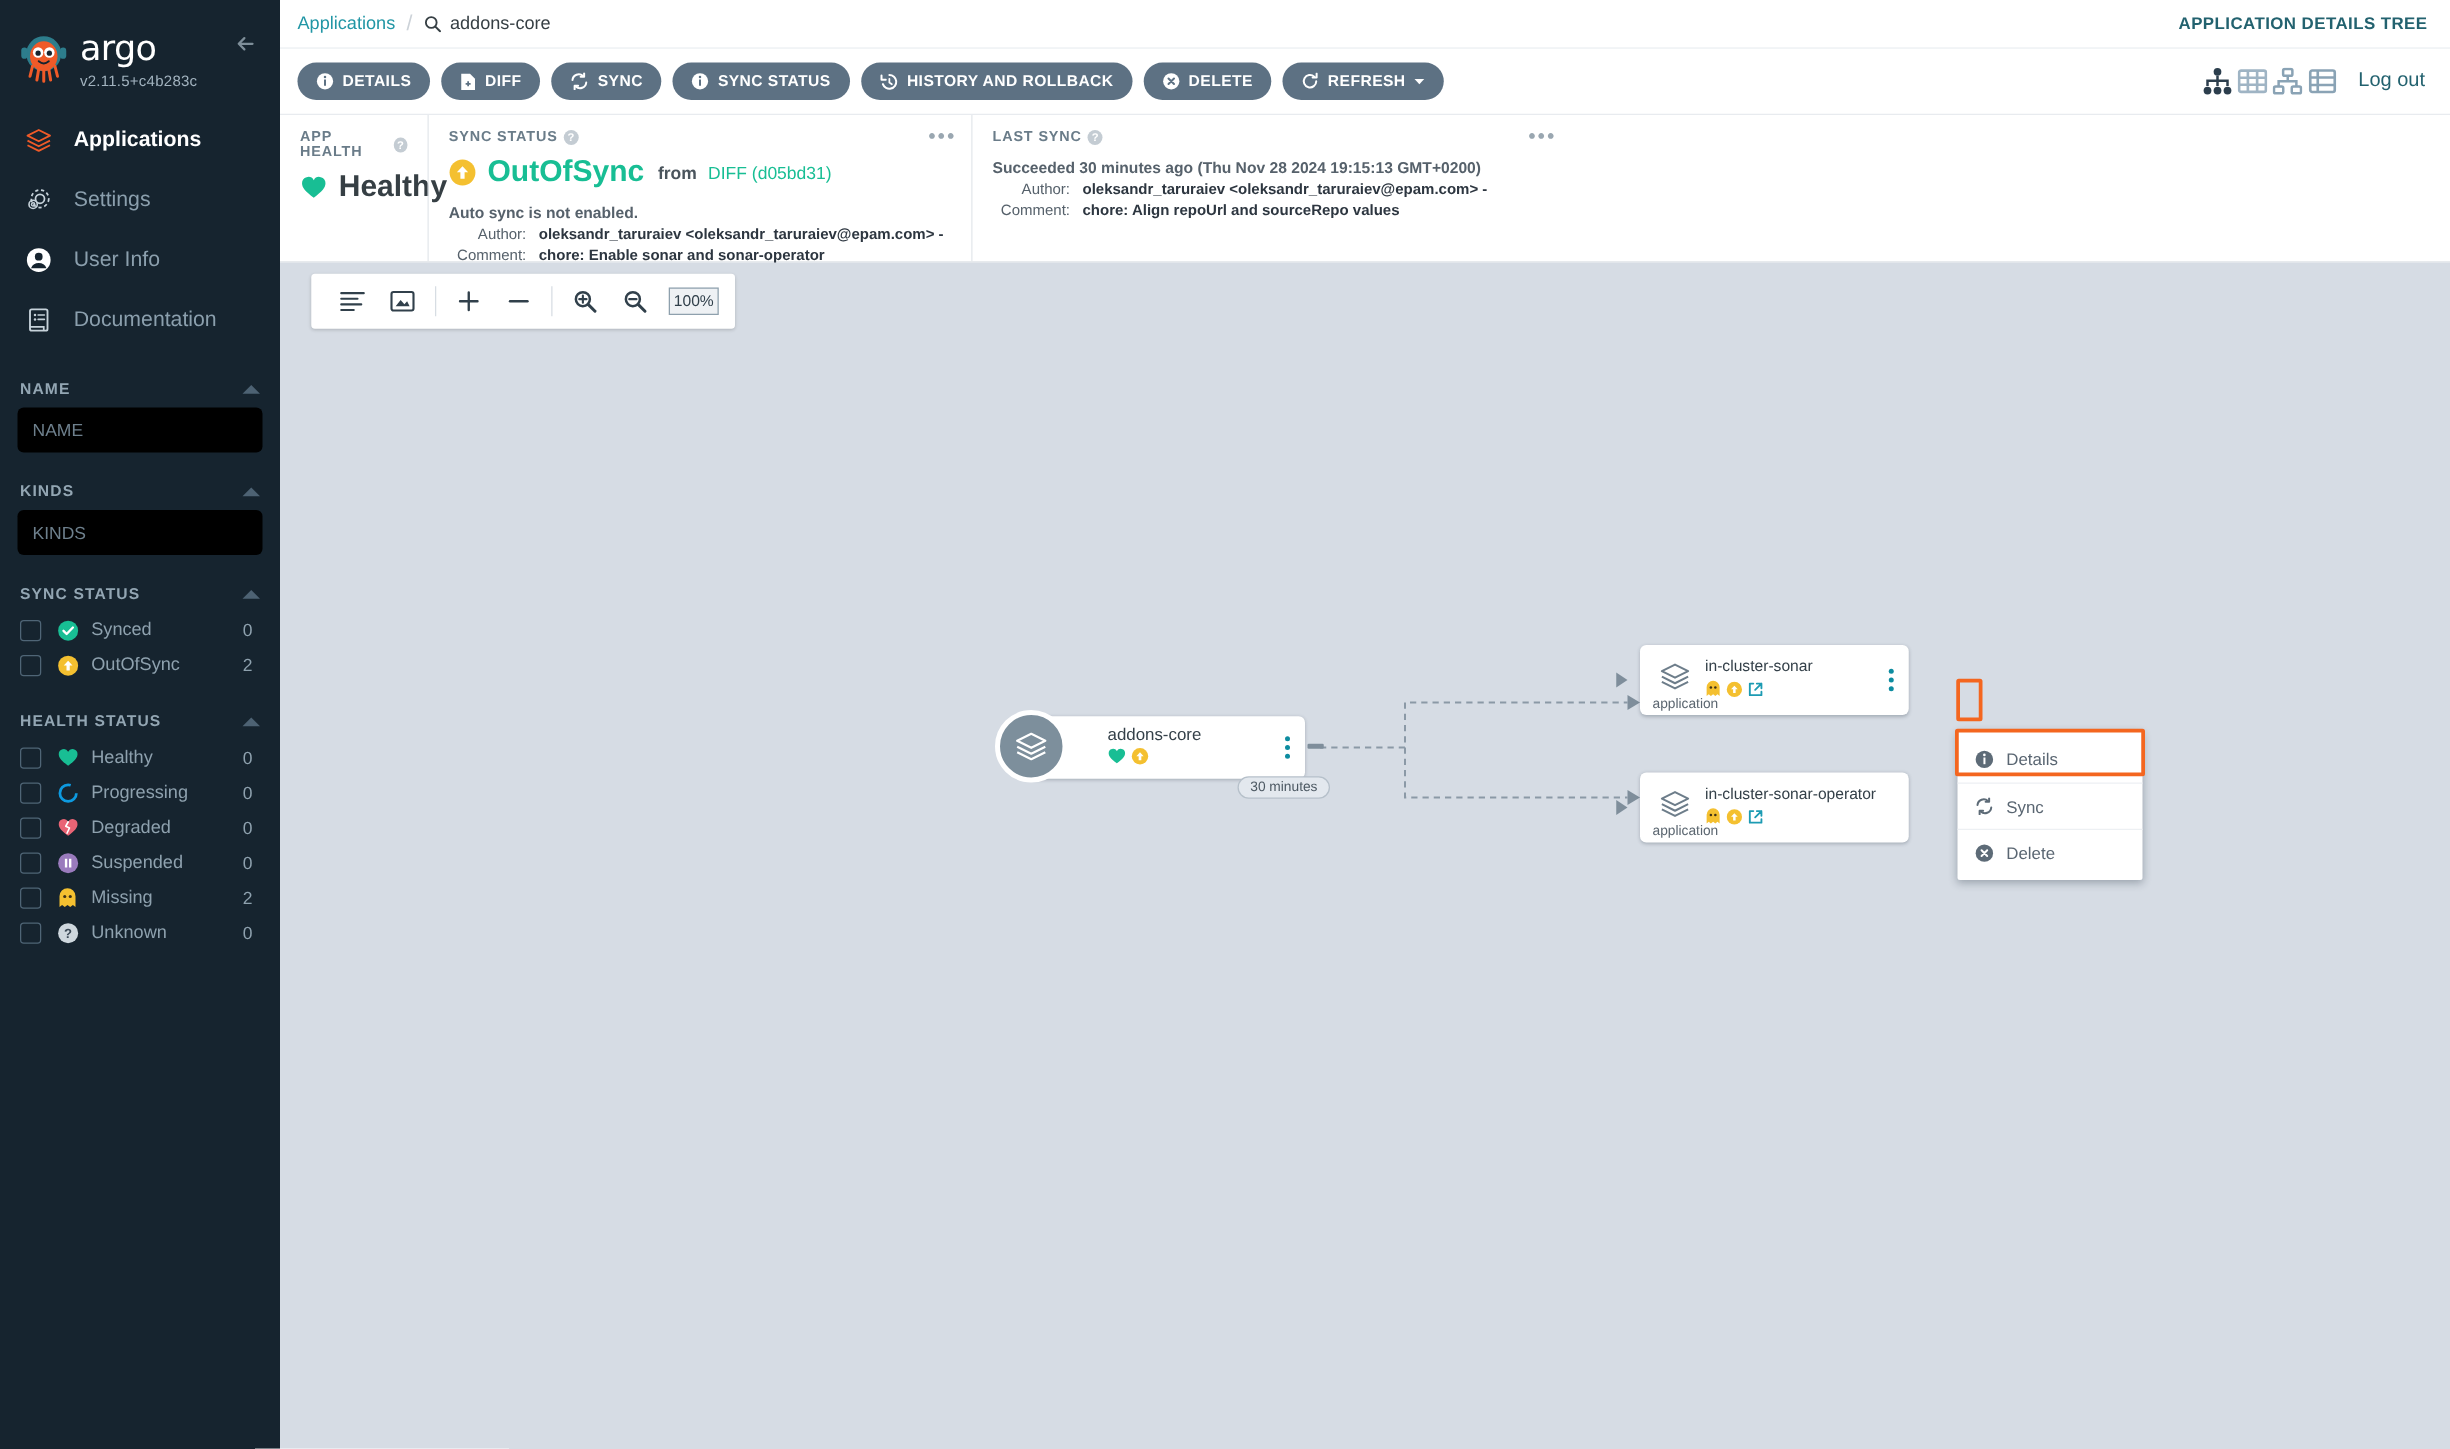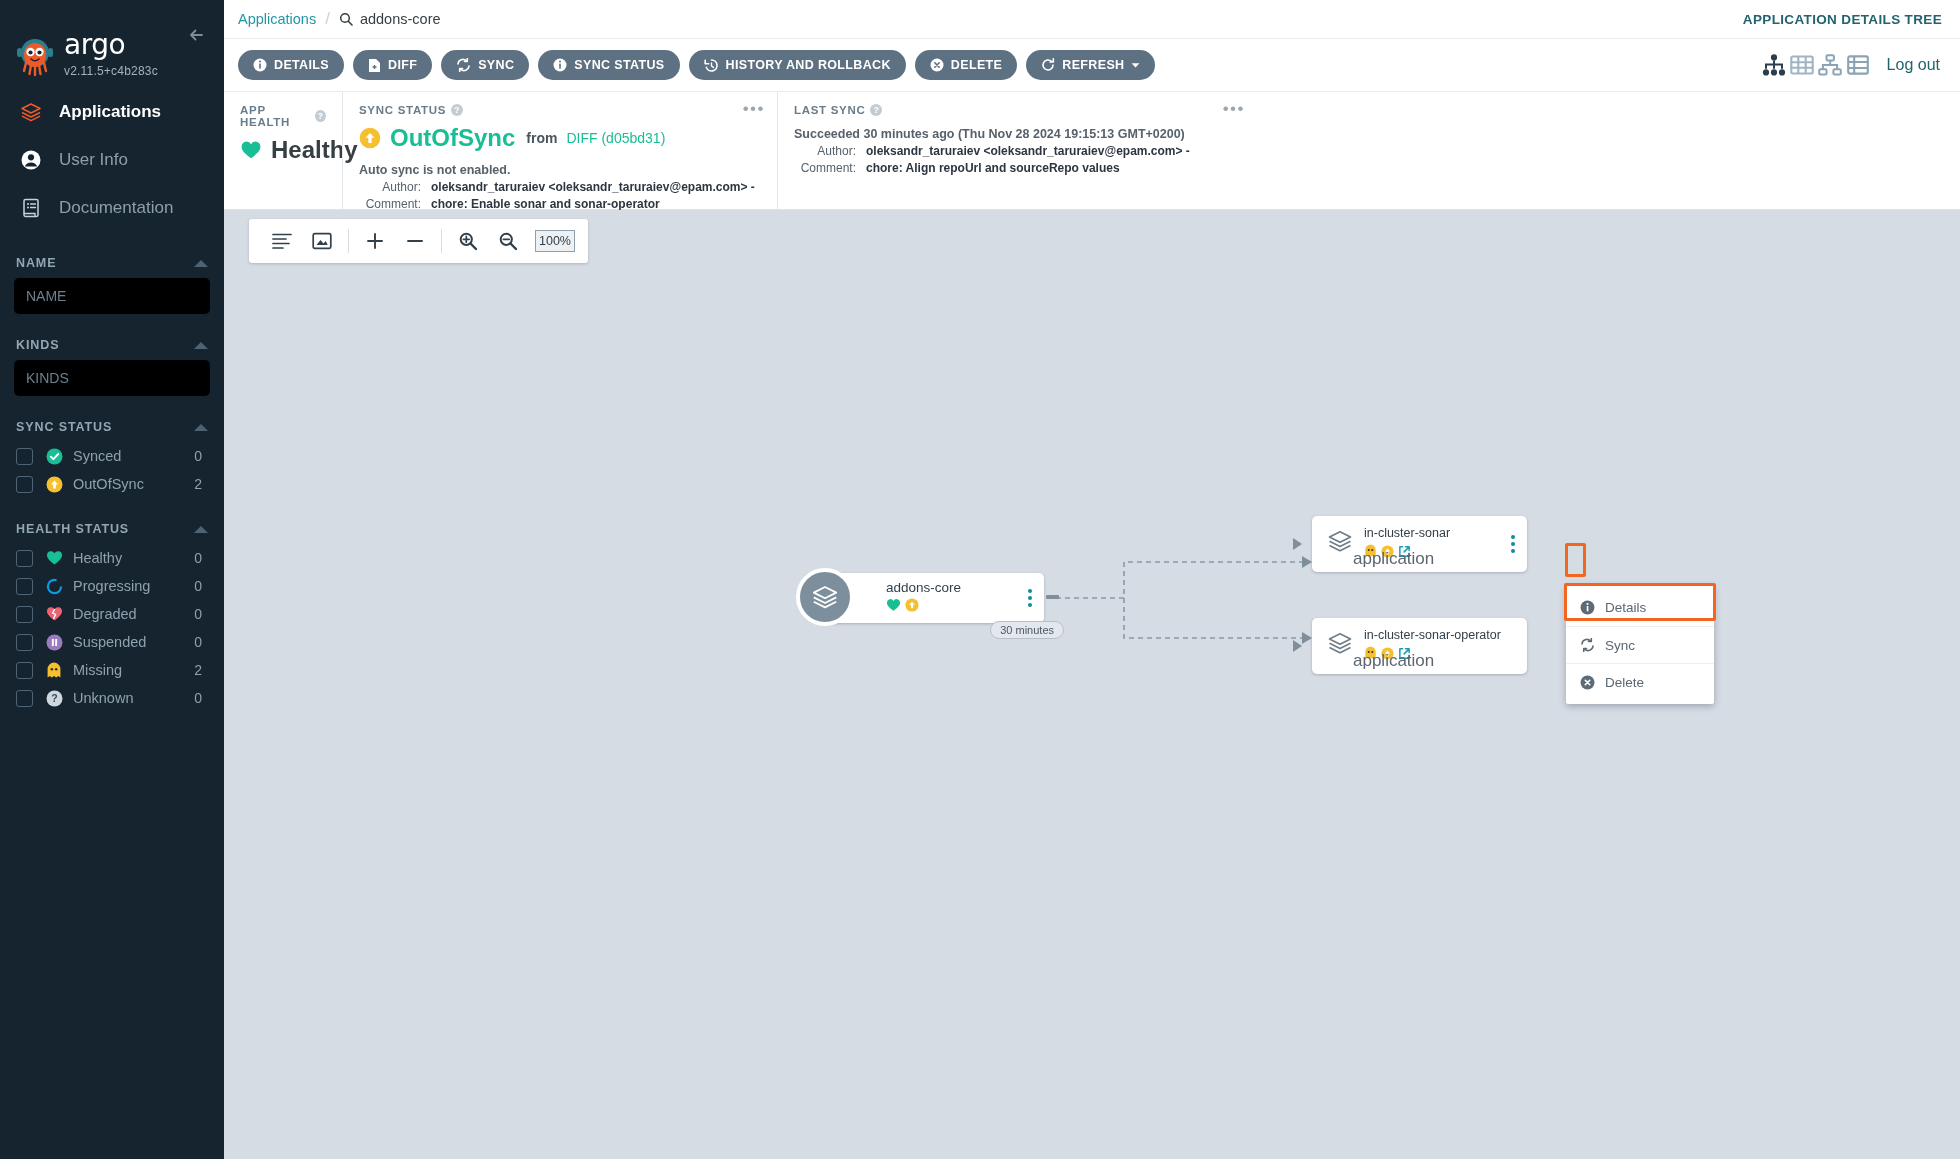--- a/index.html
+++ b/index.html
@@ -13,21 +13,21 @@
   #app { position: relative; width: 1960px; height: 1159px; display: flex; }
 
   
   .sidebar {
     width: 224px; height: 1159px;
     background: #16242f;
     flex: 0 0 224px;
     position: relative;
     color: #8fa4b1;
   }
-  .sb-brand { display: flex; align-items: flex-end; padding: 14px 0 0 14px; position: relative; height: 78px; }
+  .sb-brand { display: flex; align-items: center; padding: 14px 0 0 14px; position: relative; height: 78px; }
   .logo-mark {
     width: 42px; height: 42px; flex: 0 0 42px; position: relative;
     margin-top: 2px;
   }
   .logo-text-wrap { margin-left: 8px; padding-top: 4px; }
   .logo-word {
     font-size: 28px; color: #fff; letter-spacing: -0.5px;
     font-weight: 400; line-height: 1; font-family: "DejaVu Sans", sans-serif;
   }
   .logo-ver { font-size: 12px; color: #a2b3bf; margin-top: 5px; letter-spacing: .2px; }
@@ -158,21 +158,21 @@
     background: #e3e8ee; border: 1px solid #b6c0ca; border-radius: 10px;
     font-size: 11px; color: #4c5862; padding: 2px 9px; white-space: nowrap;
   }
 
   .child-node { width: 215px; height: 56px; left: 1088px; }
   .cn-1 { top: 306px; }
   .cn-2 { top: 408px; }
   .cn-ico { position: absolute; left: 14px; top: 11px; }
   .cn-title { position: absolute; left: 52px; top: 10px; font-size: 12.5px; color: #344049; }
   .cn-icons { position: absolute; left: 52px; top: 28px; display: flex; align-items: center; gap: 4px; }
-  .cn-kind { position: absolute; left: 10px; bottom: 3px; font-size: 17px; color: #5b6670; margin-left: 31px; }
+  .cn-kind { position: absolute; left: 10px; bottom: 3px; font-size: 11px; color: #5b6670; }
   .arrow-left {
     position: absolute; left: -19px; top: 22px;
     width: 0; height: 0; border-top: 6px solid transparent; border-bottom: 6px solid transparent;
     border-left: 9px solid #7f8e9b;
   }
   .ext-ico { cursor: pointer; }
 
   .ctx-menu {
     position: absolute; left: 1342px; top: 375px; width: 148px;
     background: #fff; border-radius: 2px; box-shadow: 0 2px 7px rgba(30,45,60,.33);
@@ -230,20 +230,31 @@
             <path d="M12 4 L21 8.5 L12 13 L3 8.5 Z" fill="none" stroke="#ef5a28" stroke-width="1.5" stroke-linejoin="round"></path>
             <path d="M3 12.5 L12 17 L21 12.5" fill="none" stroke="#ef5a28" stroke-width="1.5" stroke-linejoin="round"></path>
             <path d="M3 16.2 L12 20.7 L21 16.2" fill="none" stroke="#ef5a28" stroke-width="1.5" stroke-linejoin="round"></path>
           </svg>
         </span>
         <span>Applications</span>
       </div>
       <div class="nav-item">
         <span class="nav-ico">
           <svg width="24" height="24" viewBox="0 0 24 24">
+            <circle cx="13" cy="11" r="3.6" fill="none" stroke="#c6d2da" stroke-width="1.4"></circle>
+            <circle cx="13" cy="11" r="7" fill="none" stroke="#c6d2da" stroke-width="1.4" stroke-dasharray="2.6 2.2"></circle>
+            <circle cx="7.5" cy="15.5" r="3.3" fill="none" stroke="#c6d2da" stroke-width="1.3"></circle>
+            <circle cx="7.5" cy="15.5" r="1.3" fill="none" stroke="#c6d2da" stroke-width="1.2"></circle>
+          </svg>
+        </span>
+        <span>Settings</span>
+      </div>
+      <div class="nav-item">
+        <span class="nav-ico">
+          <svg width="24" height="24" viewBox="0 0 24 24">
             <circle cx="12" cy="12" r="9.5" fill="#fff"></circle>
             <circle cx="12" cy="9.3" r="3.1" fill="#16242f"></circle>
             <path d="M5.8 18.5 a6.8 6.8 0 0 1 12.4 0 z" fill="#16242f"></path>
           </svg>
         </span>
         <span>User Info</span>
       </div>
       <div class="nav-item">
         <span class="nav-ico">
           <svg width="24" height="24" viewBox="0 0 24 24">

